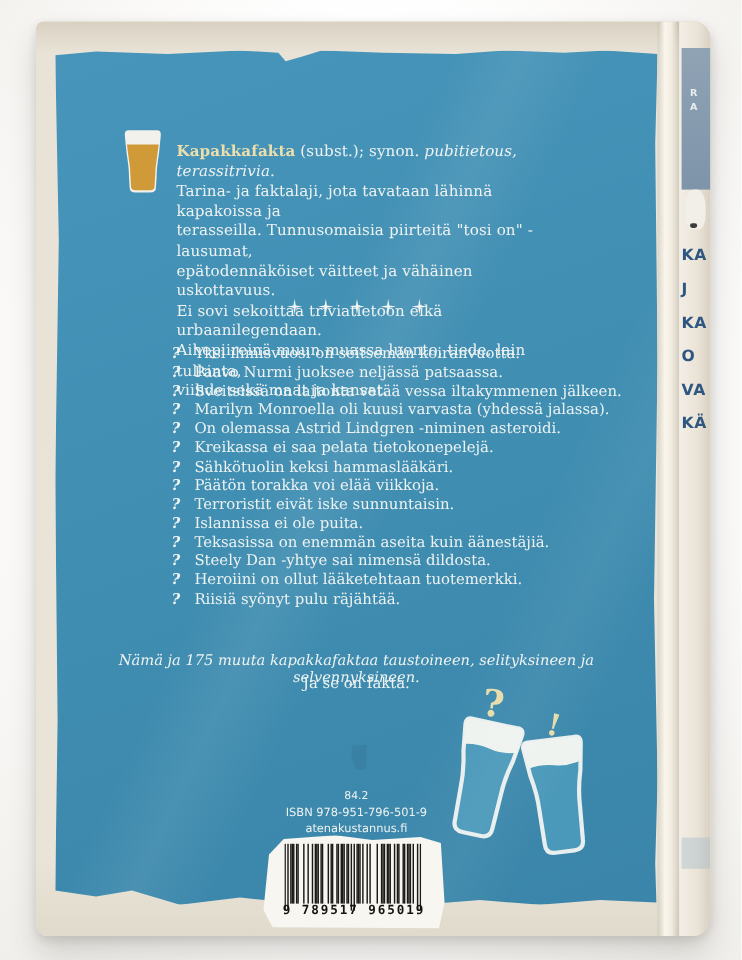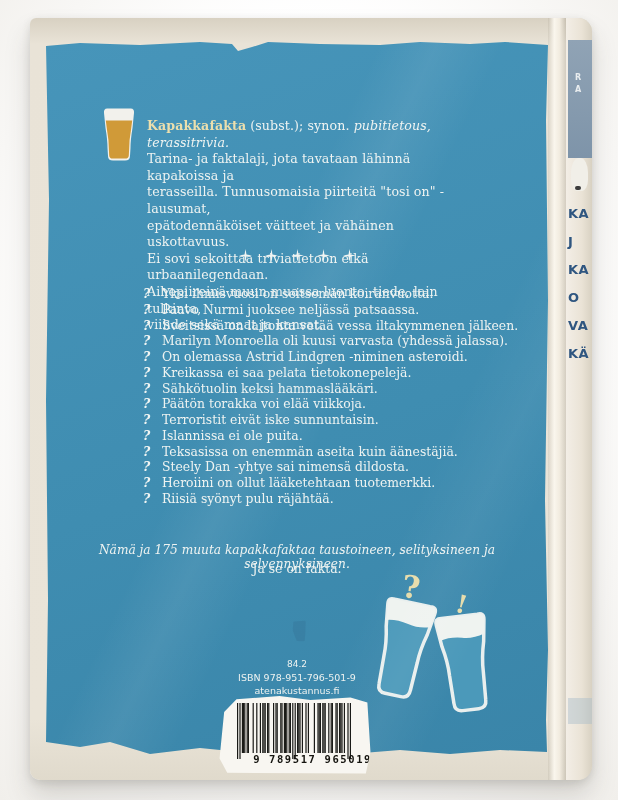--- a/index.html
+++ b/index.html
@@ -50,21 +50,21 @@
     transform:rotate(-14deg);clip-path:polygon(20% 0,100% 10%,80% 60%,60% 100%,10% 90%,0 40%);}
   .publisher{position:absolute;left:0;top:616px;width:100%;text-align:center;color:#edf2f0;
     font-family:"DejaVu Sans", sans-serif;}
   .pub-class{font-size:9px;line-height:13px;}
   .pub-isbn{font-size:9.5px;line-height:13px;}
   .pub-site{font-size:9.5px;line-height:13px;}
   
   .barcode-patch{position:absolute;left:188px;top:678px;width:154px;height:80px;background:#f8f6f1;
     clip-path:polygon(4% 20%,12% 4%,40% 0,60% 5%,86% 2%,97% 8%,99% 70%,96% 97%,6% 96%,1% 78%);}
   .barcode-bars{position:absolute;left:19px;top:7px;}
-  .barcode-digits{position:absolute;left:0;top:57px;width:100%;text-align:right;
+  .barcode-digits{position:absolute;left:0;top:57px;width:100%;text-align:center;
     font-family:"DejaVu Sans Mono", monospace;font-weight:bold;font-size:10.5px;
     letter-spacing:1.6px;color:#15140f;}
   
   .fold{position:absolute;left:518px;top:0;width:18px;height:762px;
     background:linear-gradient(90deg,rgba(90,80,60,.10),#faf6ed 35%,#f1ebdf 65%,rgba(80,70,55,.14));}
   .spine{position:absolute;left:536px;top:0;width:26px;height:762px;overflow:hidden;
     background:linear-gradient(90deg,#f3eee6,#eae3d6 60%,#d8d1c2);border-radius:0 14px 14px 0;}
   .spine-top{position:absolute;left:2px;top:22px;width:24px;height:118px;
     background:linear-gradient(180deg,#90a3b5,#7e94a9);}
   .spine-top-letters{position:absolute;left:7px;top:32px;color:#e9edef;

